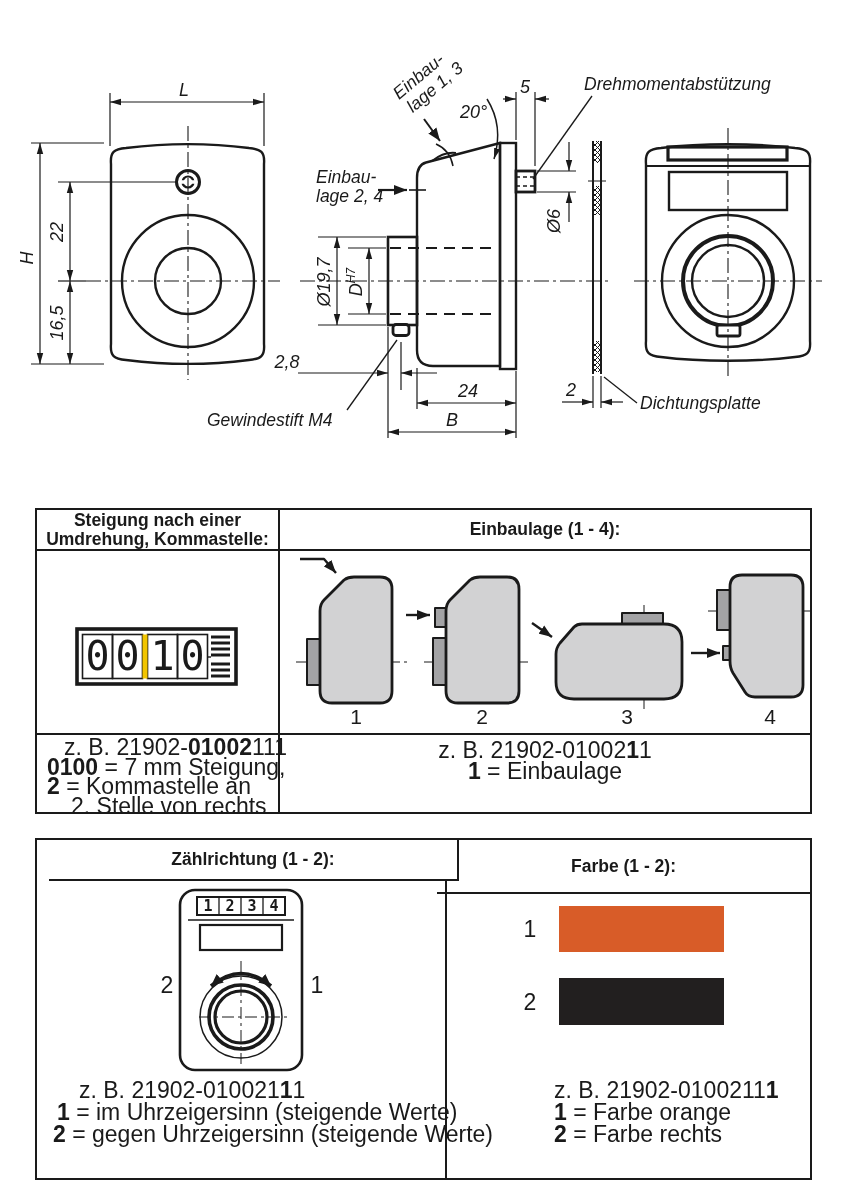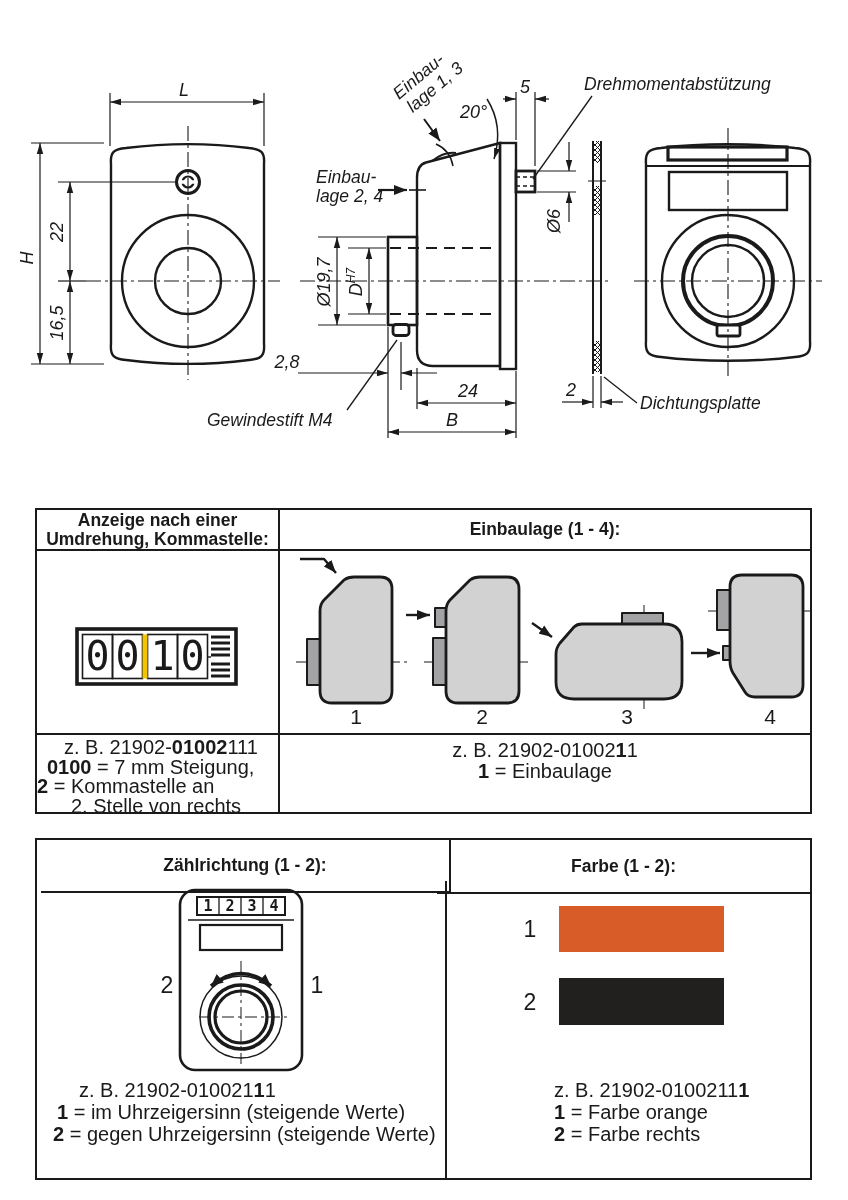--- a/index.html
+++ b/index.html
@@ -7,21 +7,21 @@
        font-family:"Liberation Sans",sans-serif;color:#1a1a1a;}
   svg text{fill:#1a1a1a;}
   .dim{font-style:italic;font-size:18px;}
   .lbl{font-style:italic;font-size:17.5px;}
   .tbl{position:absolute;border:2.6px solid #1a1a1a;box-sizing:border-box;background:#fff;}
   .cell{position:absolute;box-sizing:border-box;}
   .b-r{border-right:2.6px solid #1a1a1a;}
   .b-b{border-bottom:2.6px solid #1a1a1a;}
   .hdr{font-weight:bold;font-size:17.5px;text-align:center;line-height:19px;
        display:flex;flex-direction:column;justify-content:center;}
-  .cap{font-size:20px;line-height:19.5px;}
+  .cap{font-size:23px;line-height:19.5px;}
   .cap div{white-space:nowrap;}
   .num{font-size:21px;}
 </style>
 </head>
 <body>
 
 <svg width="848" height="470" viewBox="0 0 848 470" style="position:absolute;left:0;top:0">
   <defs>
     <marker id="ar" markerWidth="12" markerHeight="8" refX="11" refY="4" orient="auto-start-reverse" markerUnits="userSpaceOnUse">
       <path d="M0 0.8 L11 4 L0 7.2 Z" fill="#1a1a1a"></path>
@@ -176,21 +176,21 @@
     <rect x="717" y="325" width="23" height="11" rx="2" fill="#fff" stroke-width="2.8"></rect>
     <g stroke-width="1.1" stroke-dasharray="15 4 3 4">
       <line x1="728" y1="128" x2="728" y2="376"></line>
       <line x1="634" y1="281" x2="822" y2="281"></line>
     </g>
   </g>
 </svg>
 
 <div class="tbl" style="left:35px;top:508px;width:777px;height:306px">
   <div class="cell hdr b-r b-b" style="left:0;top:0;width:243px;height:41px">
-    <div>Anzeige nach einer</div>
+    <div>Steigung nach einer</div>
     <div>Umdrehung, Kommastelle:</div>
   </div>
   <div class="cell hdr b-b" style="left:243px;top:0;right:0;height:41px">
     <div>Einbaulage (1 - 4):</div>
   </div>
 
   <div class="cell b-r b-b" style="left:0;top:41px;width:243px;height:184px">
     <svg width="163" height="59" viewBox="0 0 163 59" style="position:absolute;left:38px;top:76px">
       <rect x="2" y="2" width="159" height="55" fill="#fff" stroke="#1a1a1a" stroke-width="3.6"></rect>
       <g fill="none" stroke="#1a1a1a" stroke-width="1.6">
@@ -263,31 +263,31 @@
         <text x="202" y="173">2</text>
         <text x="347" y="173">3</text>
         <text x="490" y="173">4</text>
       </g>
     </svg>
   </div>
 
   <div class="cell cap b-r" style="left:0;top:225px;width:243px;bottom:0;padding-top:3px">
     <div style="margin-left:27px"><span>z. B. 21902-</span><b>01002</b><span>111</span></div>
     <div style="margin-left:10px"><b>0100</b><span> = 7 mm Steigung,</span></div>
-    <div style=""><b>2</b><span> = Kommastelle an</span></div>
+    <div style="margin-left:10px"><b>2</b><span> = Kommastelle an</span></div>
     <div style="margin-left:34px">2. Stelle von rechts</div>
   </div>
   <div class="cell cap" style="left:243px;top:225px;right:0;bottom:0;padding-top:5px;text-align:center;line-height:21px">
     <div><span>z. B. 21902-01002</span><b>1</b><span>1</span></div>
     <div><b>1</b><span> = Einbaulage</span></div>
   </div>
 </div>
 
 <div class="tbl" style="left:35px;top:838px;width:777px;height:342px">
-  <div class="cell hdr b-r b-b" style="left:4px;top:0;width:410px;height:53px">
+  <div class="cell hdr b-r b-b" style="left:12px;top:0;width:410px;height:41px">
     <div>Zählrichtung (1 - 2):</div>
   </div>
   <div class="cell hdr b-b" style="left:400px;top:0;right:0;height:54px">
     <div>Farbe (1 - 2):</div>
   </div>
 
   <div class="cell b-r" style="left:0;top:41px;width:410px;bottom:0">
     <svg width="407" height="196" viewBox="0 0 407 196" style="position:absolute;left:0;top:6px">
       <defs>
         <marker id="arb3" markerWidth="14" markerHeight="12" refX="12" refY="6" orient="auto-start-reverse" markerUnits="userSpaceOnUse">

